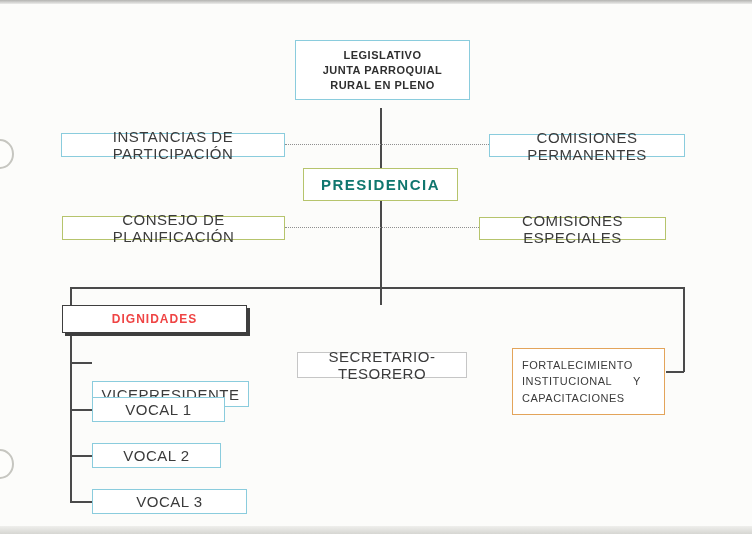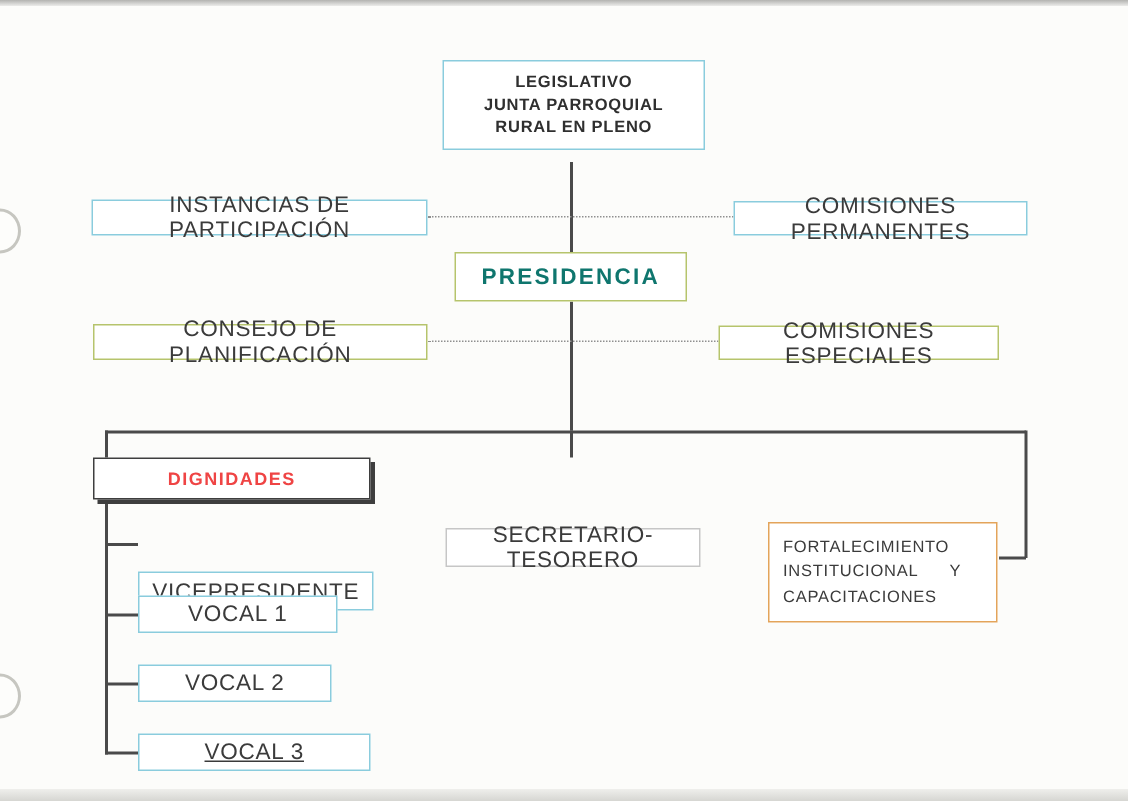--- a/index.html
+++ b/index.html
@@ -82,21 +82,21 @@
   <div class="box green presidencia" style="left:303px;top:168px;width:155px;height:33px;">PRESIDENCIA</div>
 
   <div class="box green" style="left:62px;top:216px;width:223px;height:24px;">CONSEJO DE PLANIFICACIÓN</div>
   <div class="box green" style="left:479px;top:217px;width:187px;height:23px;">COMISIONES ESPECIALES</div>
 
   <div class="box header" style="left:62px;top:305px;width:185px;height:28px;">DIGNIDADES</div>
 
   <div class="box cyan" style="left:92px;top:350px;width:157px;height:26px;margin-top:31px;">VICEPRESIDENTE</div>
   <div class="box cyan" style="left:92px;top:397px;width:133px;height:25px;">VOCAL 1</div>
   <div class="box cyan" style="left:92px;top:443px;width:129px;height:25px;">VOCAL 2</div>
-  <div class="box cyan" style="left:92px;top:489px;width:155px;height:25px;text-decoration:underline;">VOCAL 3</div>
+  <div class="box cyan" style="left:92px;top:489px;width:155px;height:25px;">VOCAL 3</div>
 
   <div class="box grayb" style="left:297px;top:352px;width:170px;height:26px;">SECRETARIO-TESORERO</div>
 
   <div class="box orange fort" style="left:512px;top:348px;width:153px;height:67px;">
     <span class="fort-line">FORTALECIMIENTO</span>
     <span class="fort-line">INSTITUCIONAL      Y</span>
     <span class="fort-line">CAPACITACIONES</span>
   </div>
 
 </div>

